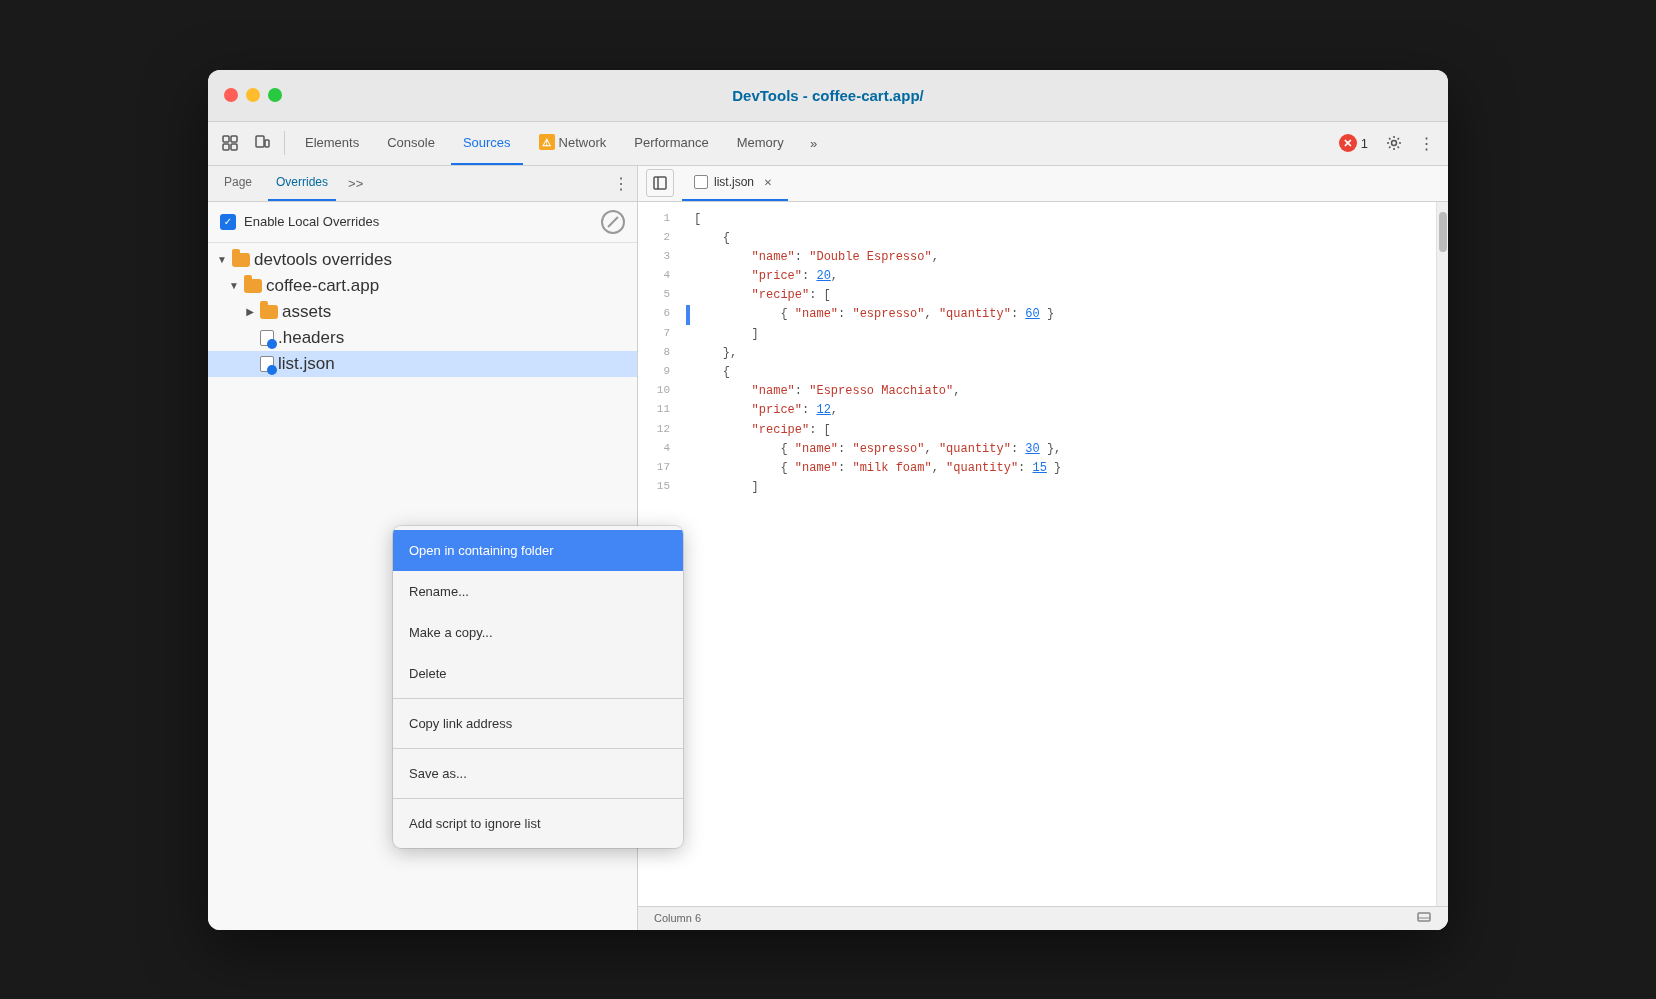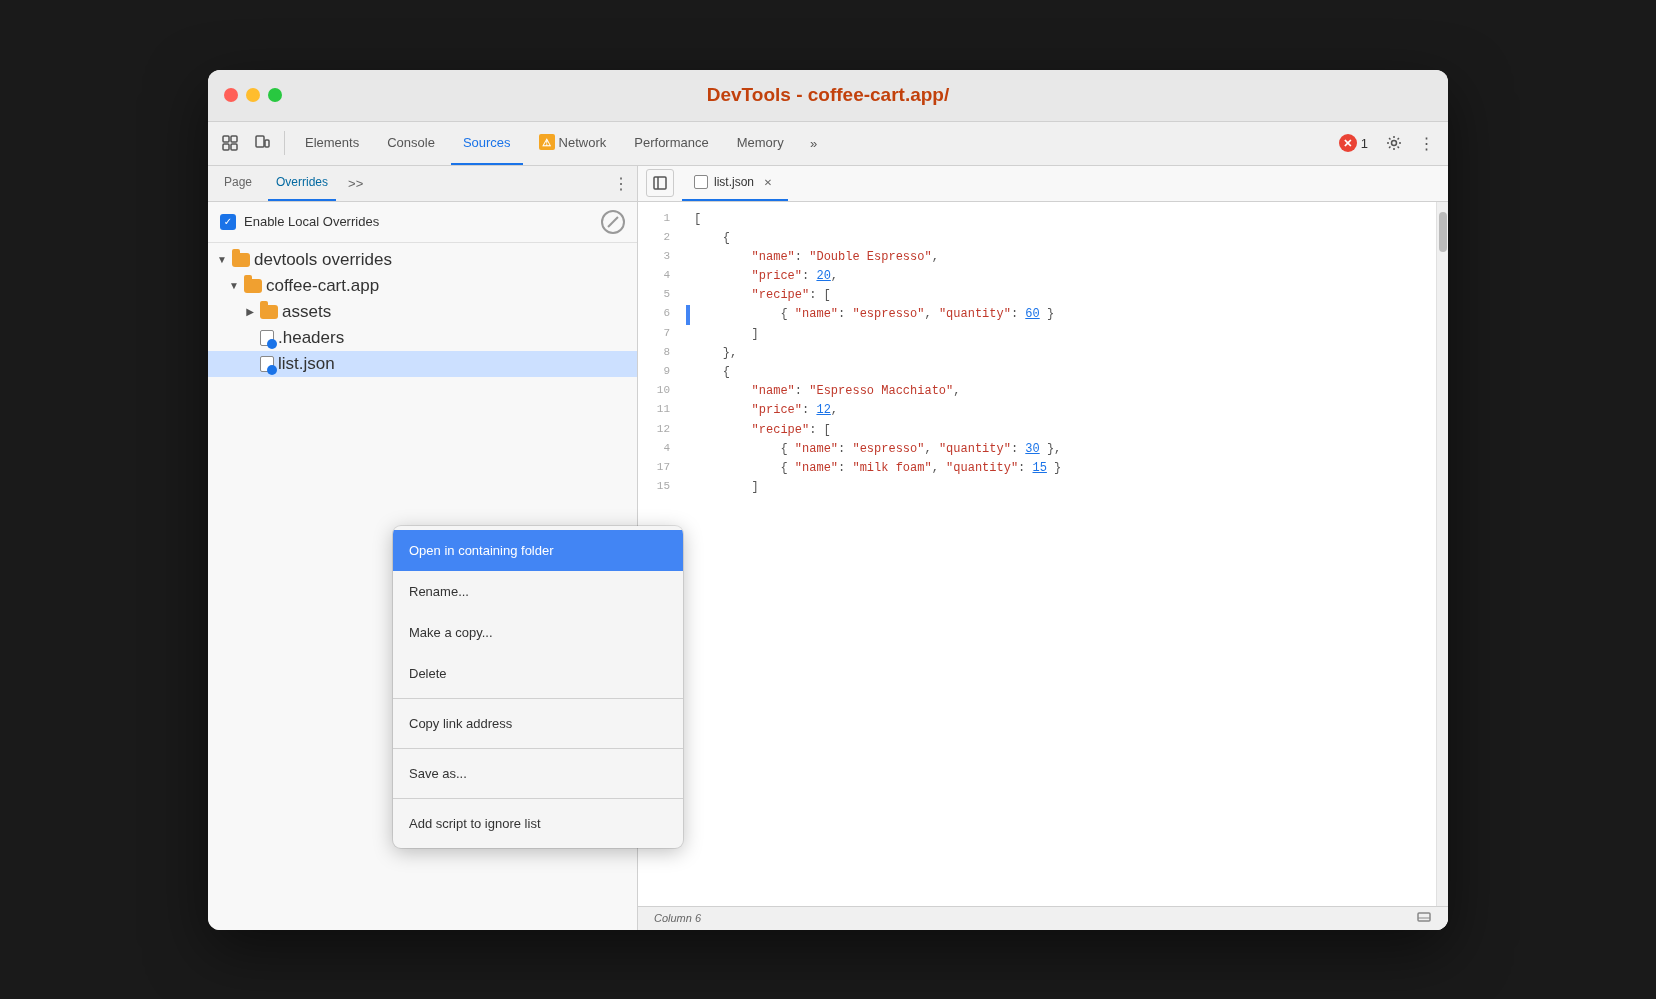--- a/index.html
+++ b/index.html
@@ -41,23 +41,23 @@
     .traffic-light {
       width: 14px;
       height: 14px;
       border-radius: 50%;
       cursor: pointer;
     }
     .tl-close { background: #ff5f57; }
     .tl-minimize { background: #ffbd2e; }
     .tl-maximize { background: #28c840; }
     .title-text {
-      font-size: 19px;
+      font-size: 15px;
       font-weight: 600;
-      color: #c2410c;
+      color: #0369a1;
     }
     
     .main-toolbar {
       background: #f0f0f0;
       height: 44px;
       display: flex;
       align-items: center;
       padding: 0 8px;
       border-bottom: 1px solid #d0d0d0;
       flex-shrink: 0;
@@ -434,21 +434,20 @@
       height: 24px;
       background: #f0f0f0;
       border-top: 1px solid #d0d0d0;
       display: flex;
       align-items: center;
       padding: 0 16px;
       font-size: 11px;
       color: #666;
       flex-shrink: 0;
       justify-content: space-between;
-      font-style: italic;
     }
     
     .scroll-track {
       width: 12px;
       background: #f0f0f0;
       border-left: 1px solid #e0e0e0;
       flex-shrink: 0;
       position: relative;
     }
     .scroll-thumb {

